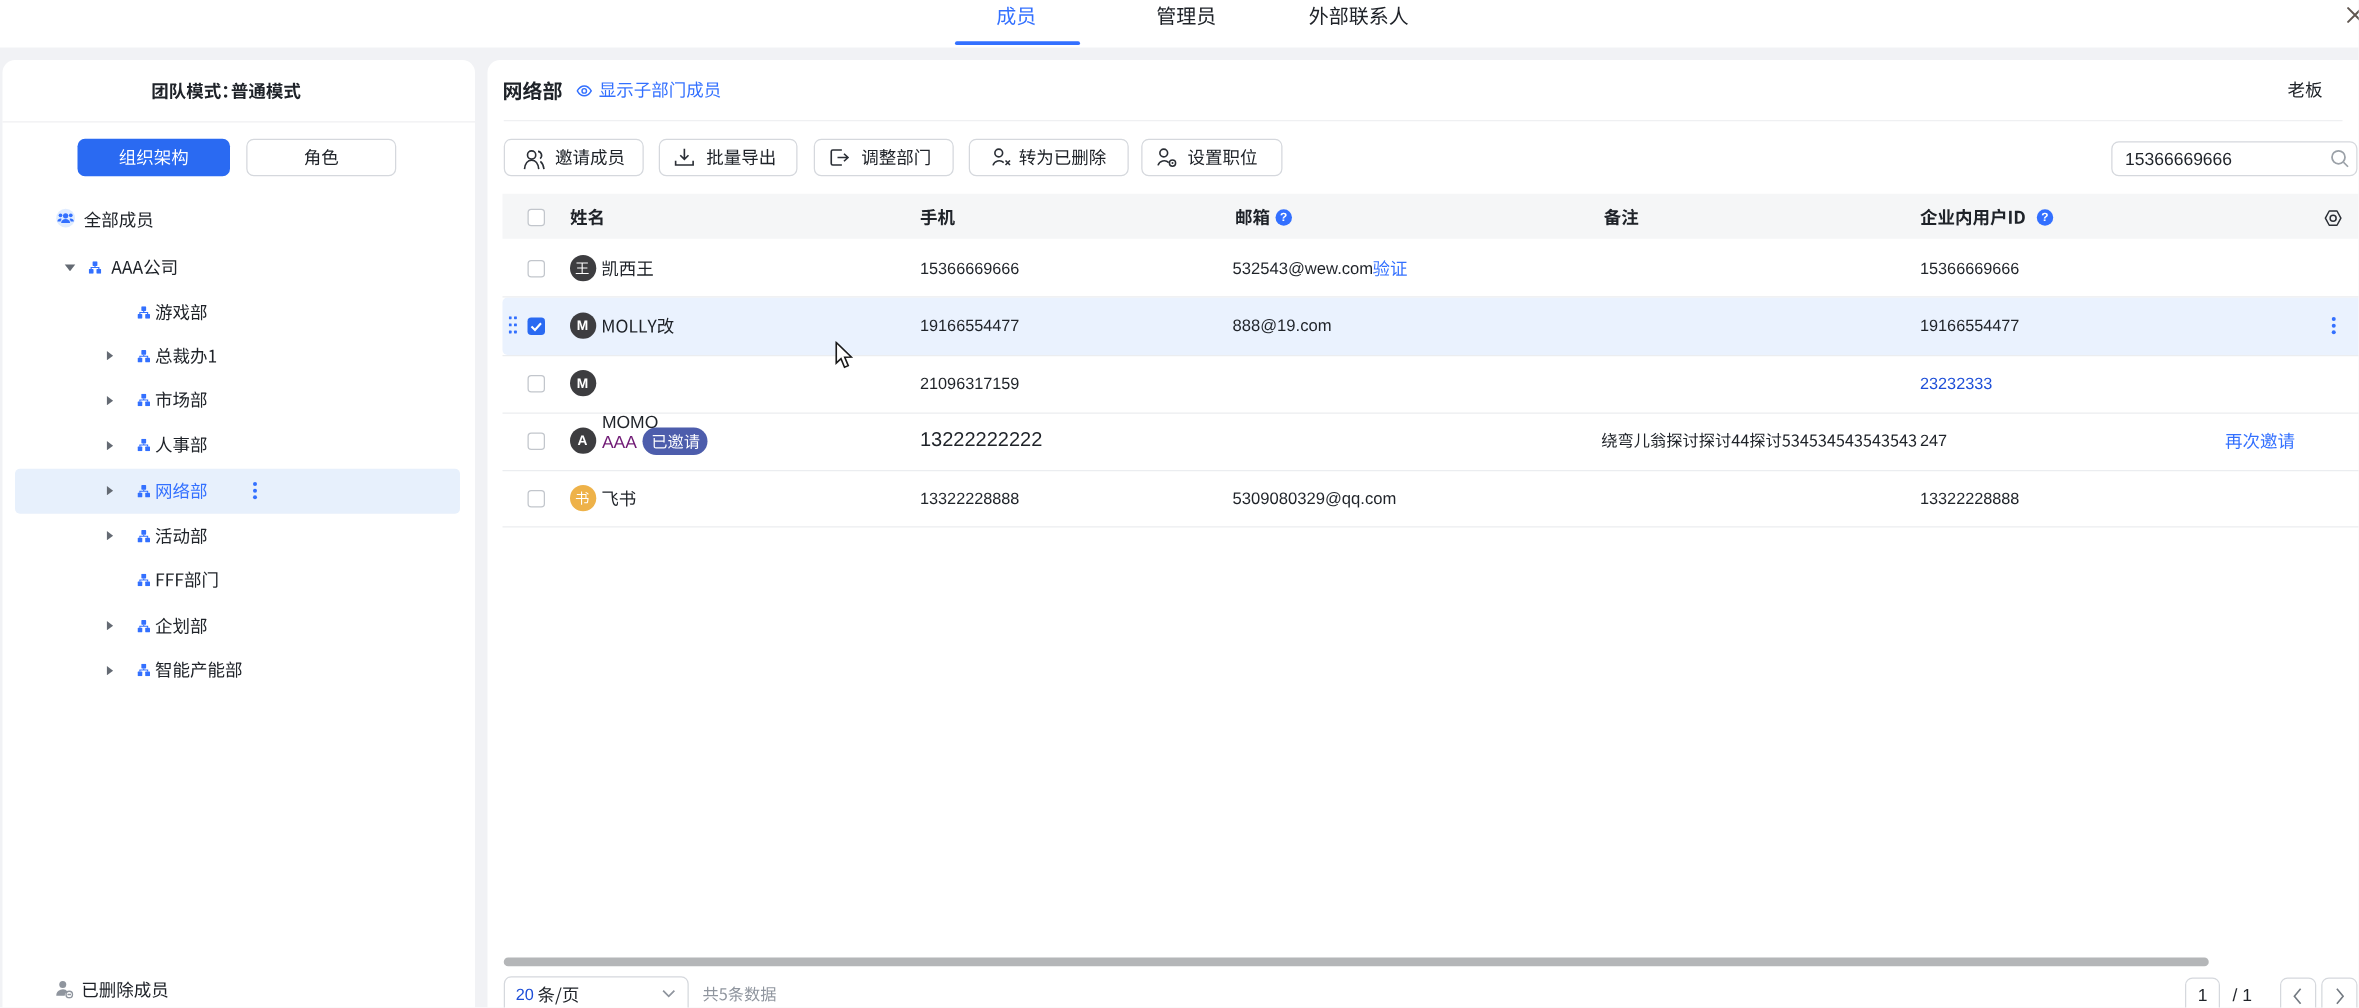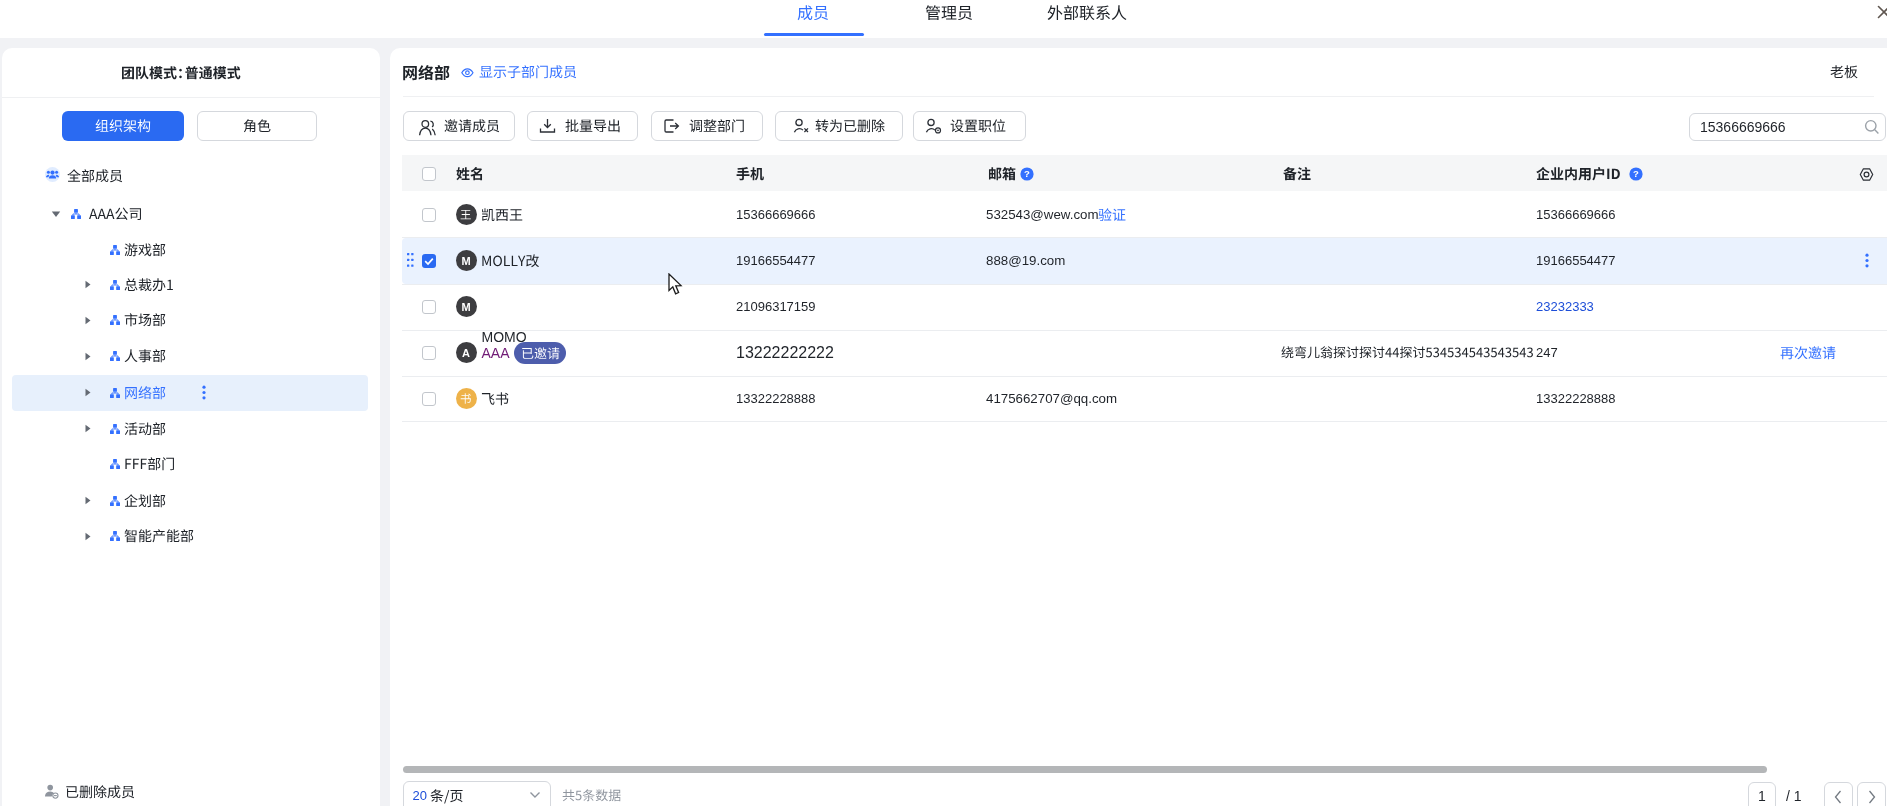--- a/index.html
+++ b/index.html
@@ -700,21 +700,21 @@
         <use href="#g107"></use>
       </g>
     </svg>
     <svg class="abs" style="left:481.3px;top:391.5px;overflow:visible" width="30.0" height="14.0">
       <g fill="#1f2329" transform="translate(0,12.04) scale(0.01400)">
         <use href="#g108"></use>
         <use href="#g107" x="1000"></use>
       </g>
     </svg>
     <div class="abs tx" style="font-size:13px;color:#1f2329;line-height:13px;left:736.0px;top:392.3px;">13322228888</div>
-    <div class="abs tx" style="font-size:13.3px;color:#1f2329;line-height:13.3px;left:986.0px;top:392.1px;">4175662707@qq.com</div>
+    <div class="abs tx" style="font-size:13.3px;color:#1f2329;line-height:13.3px;left:986.0px;top:392.1px;">5309080329@qq.com</div>
     <div class="abs tx" style="font-size:13px;color:#1f2329;line-height:13px;left:1536.0px;top:392.3px;">13322228888</div>
     <div class="abs" style="left:403px;top:765.5px;width:1364px;height:7.5px;background:#b4b6b8;border-radius:4px"></div>
     <div class="abs" style="left:403px;top:781px;width:148px;height:32px;background:#fff;border:1px solid #d5d8dd;border-radius:6px;box-sizing:border-box"></div>
     <div class="abs tx" style="font-size:13px;color:#1d4ed8;line-height:13px;left:412.5px;top:789.3px;">20</div>
     <svg class="abs" style="left:430.0px;top:788.5px;overflow:visible" width="35.5" height="14.0">
       <g fill="#1f2329" transform="translate(0,12.04) scale(0.01400)">
         <use href="#g109"></use>
         <use href="#g110" x="1000"></use>
         <use href="#g111" x="1392"></use>
       </g>

